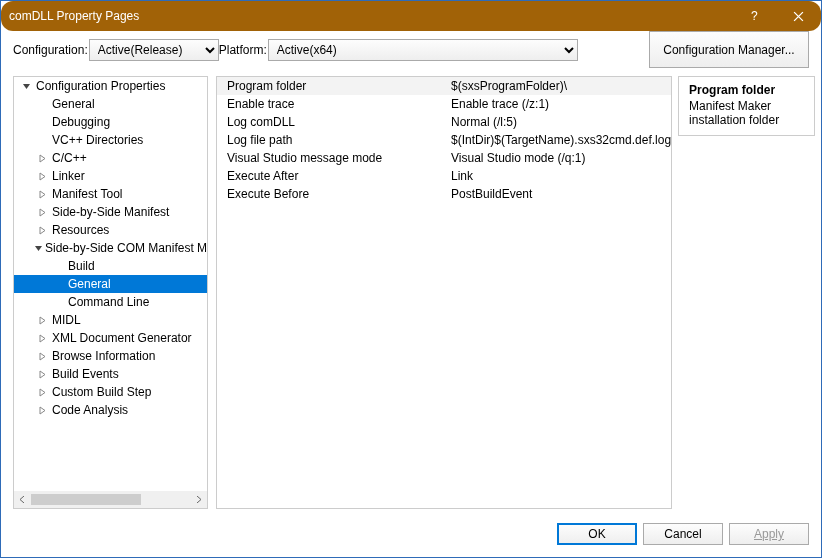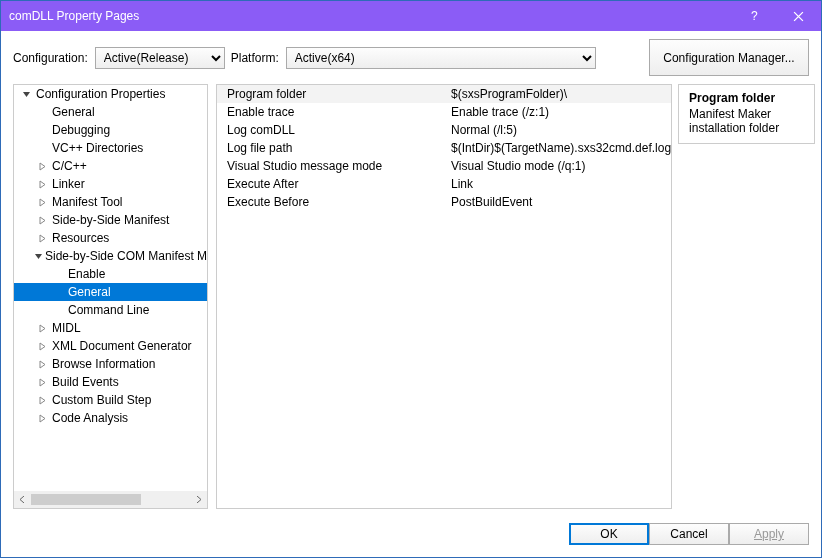--- a/index.html
+++ b/index.html
@@ -1,24 +1,24 @@
 <!DOCTYPE html>
 <html><head>
 <meta charset="utf-8">
 <style>
 * { box-sizing: border-box; margin: 0; padding: 0; font-family: "Segoe UI", Tahoma, sans-serif; font-size: 12px; }
 body { background: #fff; width: 822px; height: 558px; overflow: hidden; border: 1px solid #2e6bb8; display: flex; flex-direction: column; }
 
 
-.titlebar { background: #8b5cf6; color: #fff; height: 30px; display: flex; align-items: center; padding-left: 8px; }
+.titlebar { background: #a16207; color: #fff; height: 30px; display: flex; align-items: center; padding-left: 8px; border-radius: 12px; }
 .titlebar .title { flex: 1; }
 .titlebar .btn { width: 45px; height: 30px; display: flex; align-items: center; justify-content: center; color: #fff; }
 
 
-.configrow { display: flex; align-items: center; gap: 6px; padding: 8px 12px 8px 12px; }
+.configrow { display: flex; align-items: center; padding: 0 12px 8px 12px; }
 .configrow label { margin-right: 1px; }
 .configrow select.combo { border: 1px solid #aaa; background: linear-gradient(#fdfdfd,#eee); height: 22px; padding: 1px 4px; }
 .configrow select.combo.config { width: 130px; }
 .configrow select.combo.platform { width: 310px; }
 .configrow button { border: 1px solid #aaa; background: linear-gradient(#fdfdfd,#eee); height: 37px; padding: 0 10px; min-width: 160px; }
 
 
 .main { flex: 1; display: flex; gap: 8px; padding: 0 6px 8px 12px; min-height: 0; }
 .sidebar { width: 195px; border: 1px solid #ccc; display: flex; flex-direction: column; overflow: hidden; }
 
@@ -44,21 +44,21 @@
 .rightpane { flex: 1; display: flex; flex-direction: row; gap: 6px; min-width: 0; }
 .propgrid { flex: 1; border: 1px solid #ccc; display: flex; flex-direction: column; background: #fff; }
 .row { display: flex; height: 18px; align-items: center; }
 .row .k { width: 230px; padding-left: 10px; }
 .row .v { flex: 1; padding-left: 4px; }
 .row.sel { background: #f3f3f3; }
 .helppane { border: 1px solid #ccc; padding: 6px 10px; height: 60px; }
 .helppane .hk { font-weight: bold; margin-bottom: 2px; }
 
 
-.footer { display: flex; justify-content: flex-end; padding: 6px 12px 12px 12px; }
+.footer { display: flex; justify-content: flex-end; gap: 6px; padding: 6px 12px 12px 12px; }
 .footer button { border: 1px solid #aaa; background: linear-gradient(#fdfdfd,#eee); height: 22px; width: 80px; }
 .footer button.primary { border: 1px solid #0078d7; box-shadow: inset 0 0 0 1px #0078d7; }
 .footer button:disabled { color: #999; text-decoration: underline; }
 
 svg { display: block; }
 </style>
 </head>
 <body>
 
 <div class="titlebar">
@@ -155,21 +155,21 @@
         <div class="tree-item pad1">
           <span class="expander">
             <svg viewBox="0 0 9 9">
               <path d="M1 2 L8 2 L4.5 7 Z" fill="#444"></path>
             </svg>
           </span>
           <span class="lbl">Side-by-Side COM Manifest Maker</span>
         </div>
         <div class="tree-item pad2">
           <span class="expander"></span>
-          <span class="lbl">Enable</span>
+          <span class="lbl">Build</span>
         </div>
         <div class="tree-item pad2 selected">
           <span class="expander"></span>
           <span class="lbl">General</span>
         </div>
         <div class="tree-item pad2">
           <span class="expander"></span>
           <span class="lbl">Command Line</span>
         </div>
         <div class="tree-item pad1">

